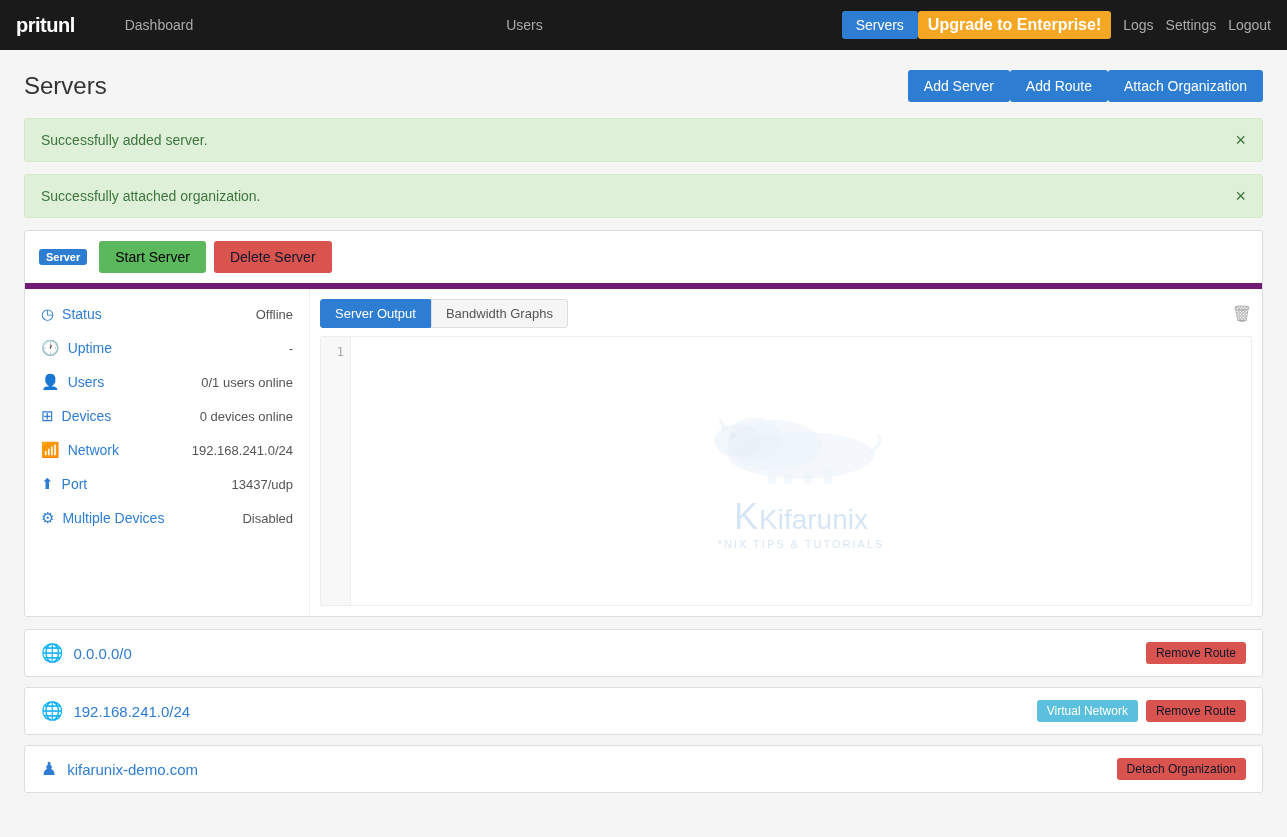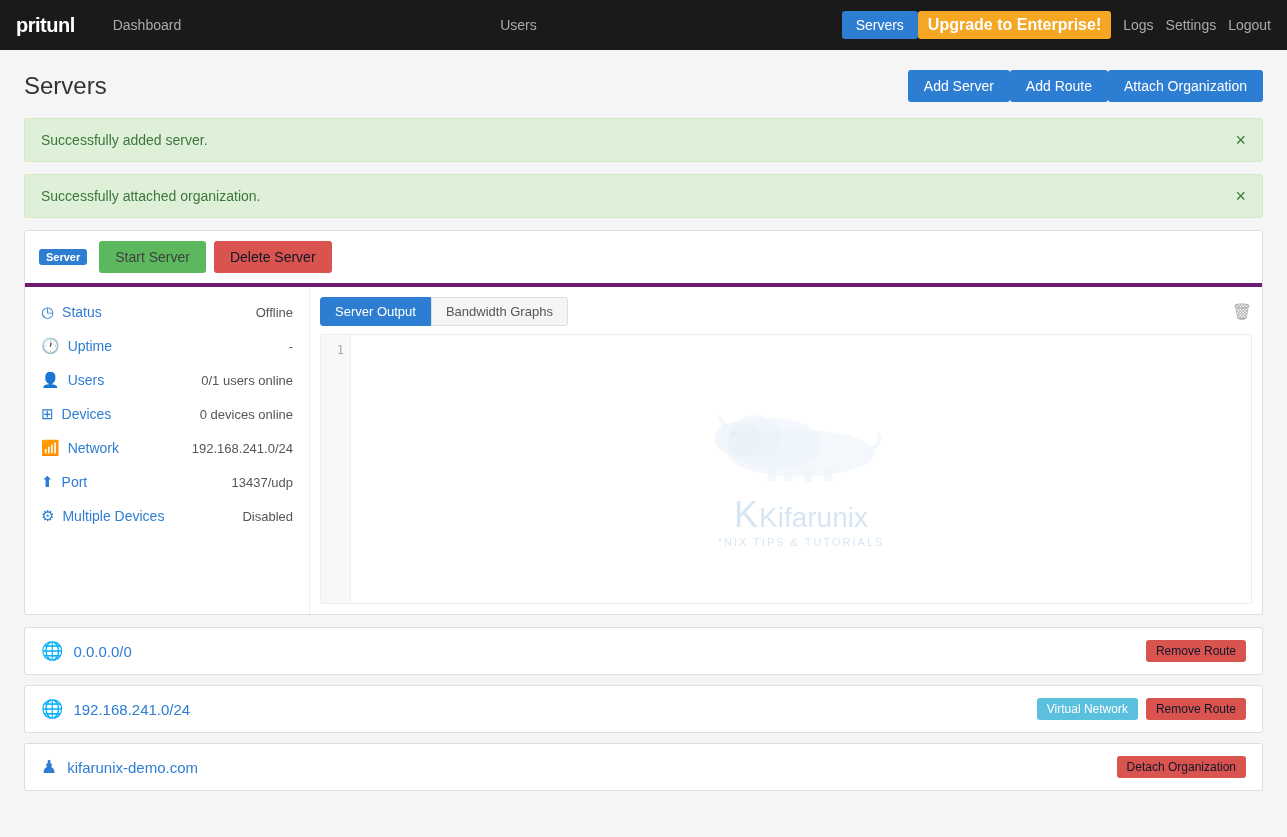--- a/index.html
+++ b/index.html
@@ -10,21 +10,21 @@
       background: #1a1a1a;
       display: flex;
       align-items: center;
       padding: 0 16px;
       height: 50px;
     }
     .navbar-brand {
       color: #fff;
       font-size: 20px;
       font-weight: bold;
-      margin-right: 24px;
+      margin-right: 36px;
       letter-spacing: -0.5px;
     }
     .nav-links { display: flex; gap: 4px; flex: 1; justify-content: space-between; }
     .nav-link {
       color: #aaa;
       text-decoration: none;
       padding: 6px 14px;
       border-radius: 3px;
       font-size: 14px;
     }
@@ -61,21 +61,21 @@
     .header-actions { display: flex; }
     .btn {
       padding: 8px 16px;
       border: none;
       border-radius: 3px;
       font-size: 14px;
       cursor: pointer;
       font-weight: 400;
     }
     .btn-primary { background: #2d7dd2; color: #fff; }
-    .btn-success { background: #5cb85c; color: #404040; }
+    .btn-success { background: #5cb85c; color: #000000; }
     .btn-danger { background: #d9534f; color: #0f172a; }
     .btn-info { background: #5bc0de; color: #fff; }
     .btn-sm { padding: 4px 10px; font-size: 12px; }
 
     
     .alert {
       padding: 12px 16px;
       border-radius: 3px;
       margin-bottom: 12px;
       display: flex;
@@ -89,21 +89,21 @@
     .server-panel {
       background: #fff;
       border: 1px solid #ddd;
       border-radius: 3px;
       margin-bottom: 12px;
     }
     .server-header {
       display: flex;
       align-items: center;
       padding: 10px 14px;
-      border-bottom: 4px solid #701a75;
+      border-bottom: 6px solid #701a75;
       gap: 12px;
     }
     .server-badge {
       background: #2d7dd2;
       color: #fff;
       font-size: 11px;
       padding: 2px 7px;
       border-radius: 3px;
       font-weight: bold;
     }

